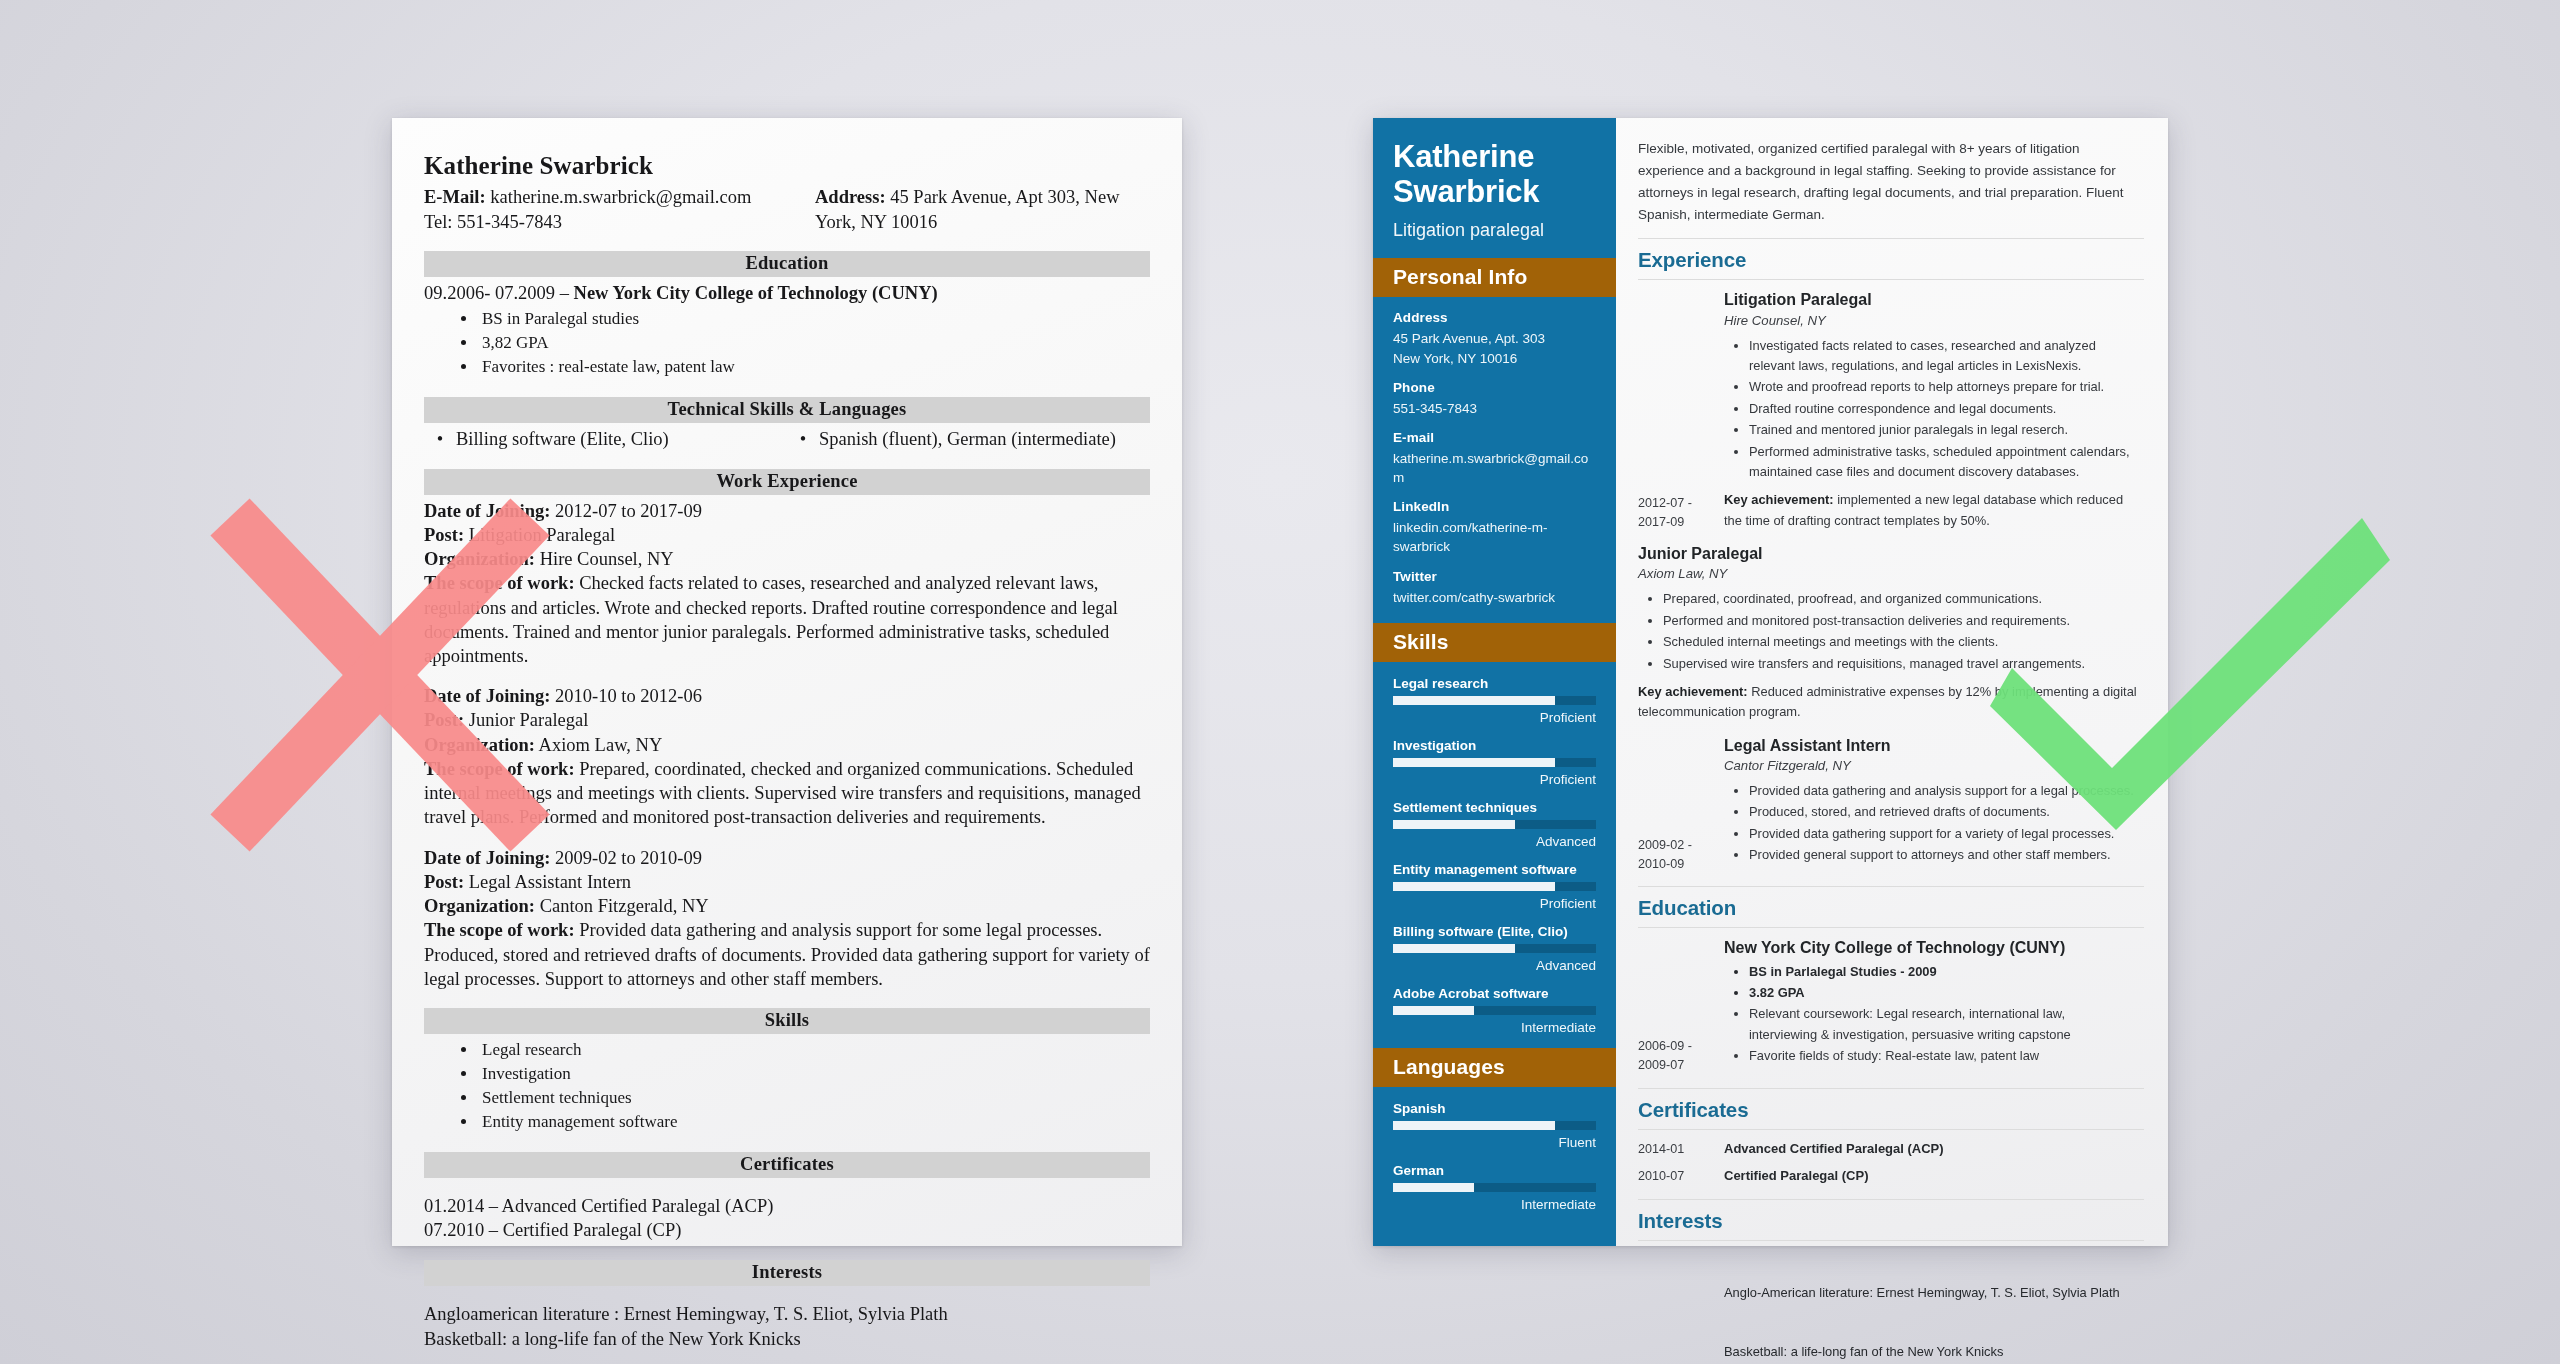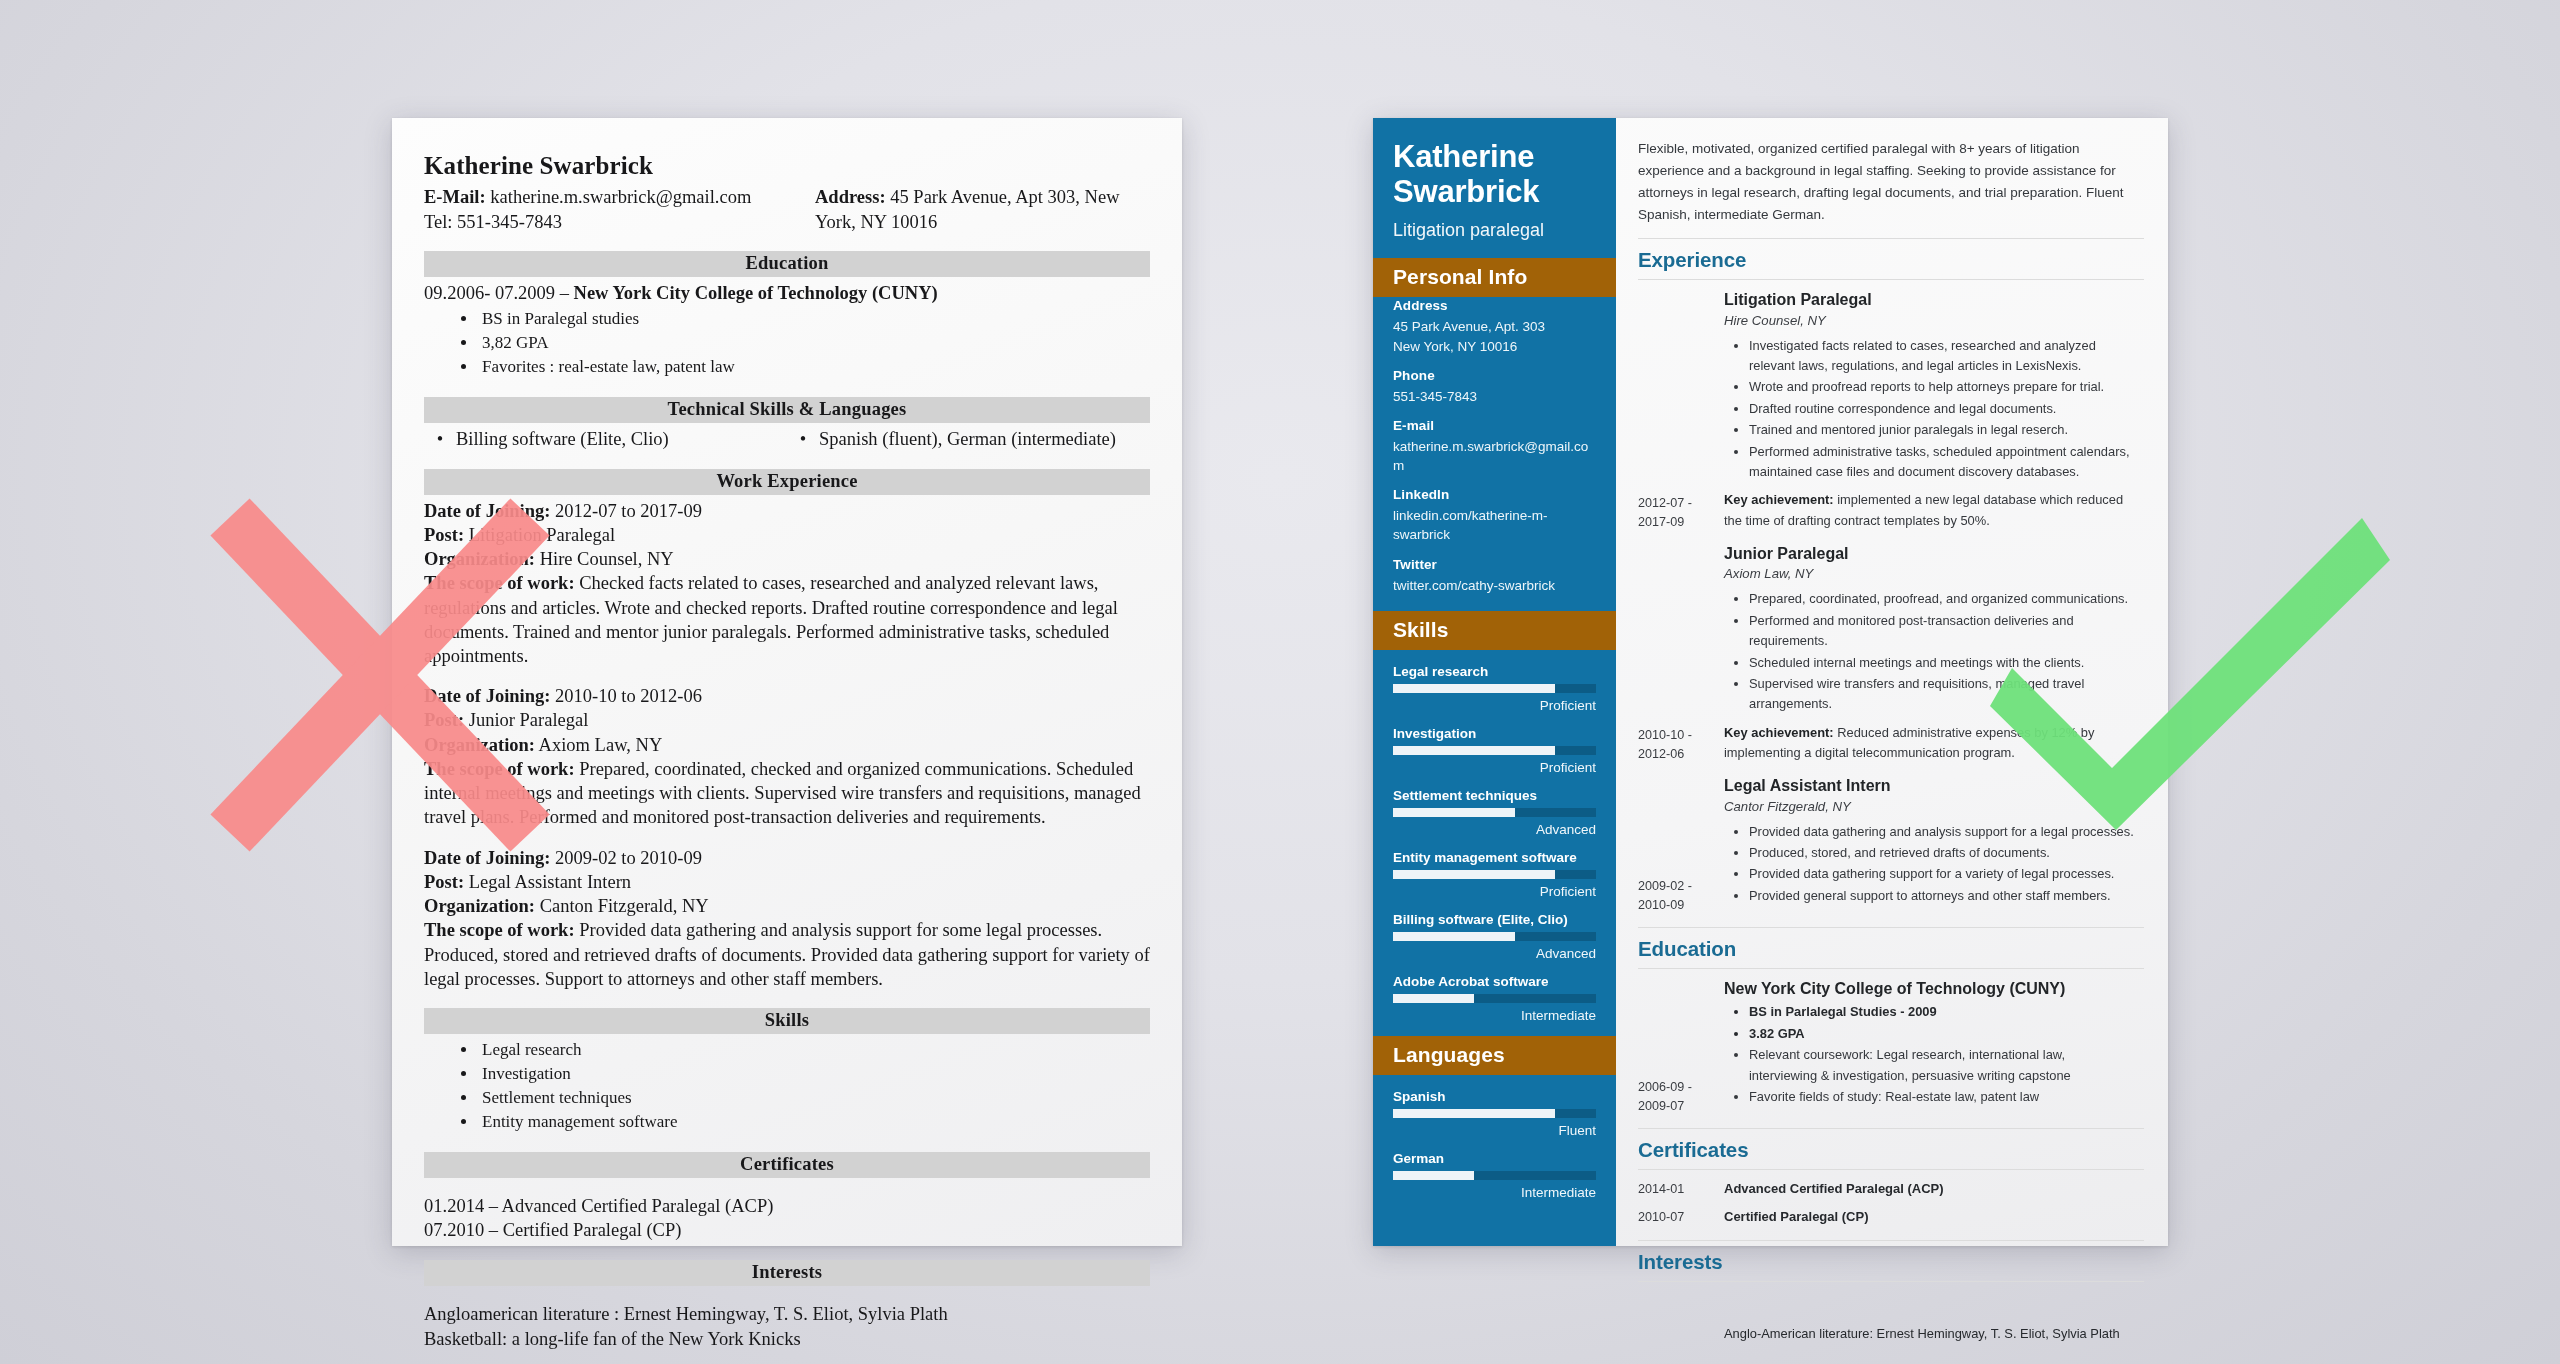--- a/index.html
+++ b/index.html
@@ -117,21 +117,21 @@
     margin-bottom: 17px;
     color: #f2f7fa;
   }
   #good-sidebar .side-head {
     background: #a16207;
     font-size: 21px;
     font-weight: bold;
     padding: 7px 20px 8px 20px;
     letter-spacing: .1px;
   }
-  #good-sidebar .blk { padding: 1px 20px 4px 20px; }
+  #good-sidebar .blk { padding: 13px 20px 4px 20px; }
   #good-sidebar .lbl {
     font-size: 13.5px;
     font-weight: bold;
     margin-bottom: 4px;
     letter-spacing: .1px;
   }
   #good-sidebar .val {
     font-size: 13.5px;
     line-height: 1.42;
     margin-bottom: 12px;
@@ -430,22 +430,20 @@
           <li>Wrote and proofread reports to help attorneys prepare for trial.</li>
           <li>Drafted routine correspondence and legal documents.</li>
           <li>Trained and mentored junior paralegals in legal reserch.</li>
           <li>Performed administrative tasks, scheduled appointment calendars, maintained case files and document discovery databases.</li>
         </ul>
         <div class="key"><b>Key achievement:</b><span> implemented a new legal database which reduced the time of drafting contract templates by 50%.</span></div>
       </div>
     </div>
 
     <div class="entry">
-      <div class="dates" style="white-space:pre-line">2010-10 -
-2012-06</div>
       <div class="body">
         <div class="jt">Junior Paralegal</div>
         <div class="co">Axiom Law, NY</div>
         <ul>
           <li>Prepared, coordinated, proofread, and organized communications.</li>
           <li>Performed and monitored post-transaction deliveries and requirements.</li>
           <li>Scheduled internal meetings and meetings with the clients.</li>
           <li>Supervised wire transfers and requisitions, managed travel arrangements.</li>
         </ul>
         <div class="key"><b>Key achievement:</b><span> Reduced administrative expenses by 12% by implementing a digital telecommunication program.</span></div>

